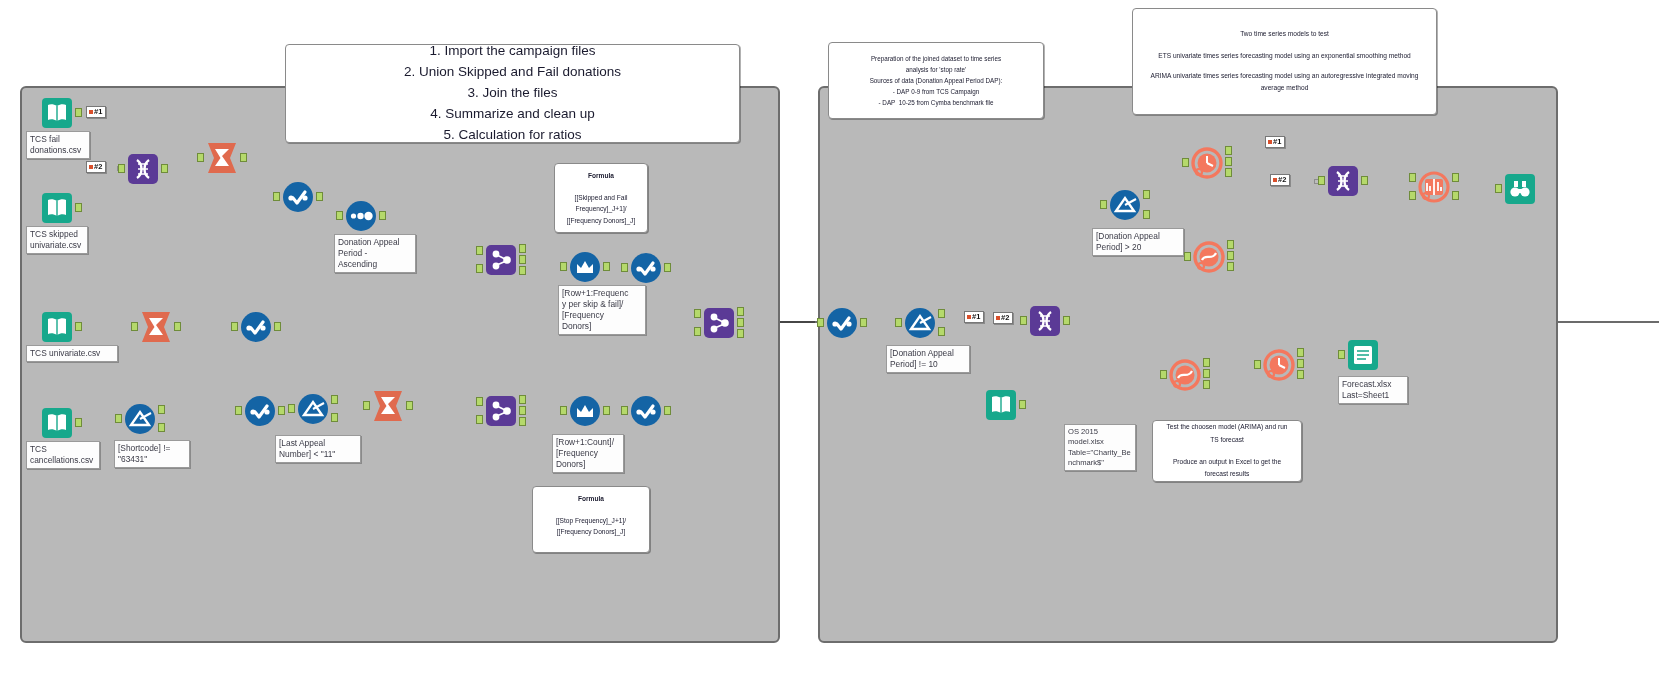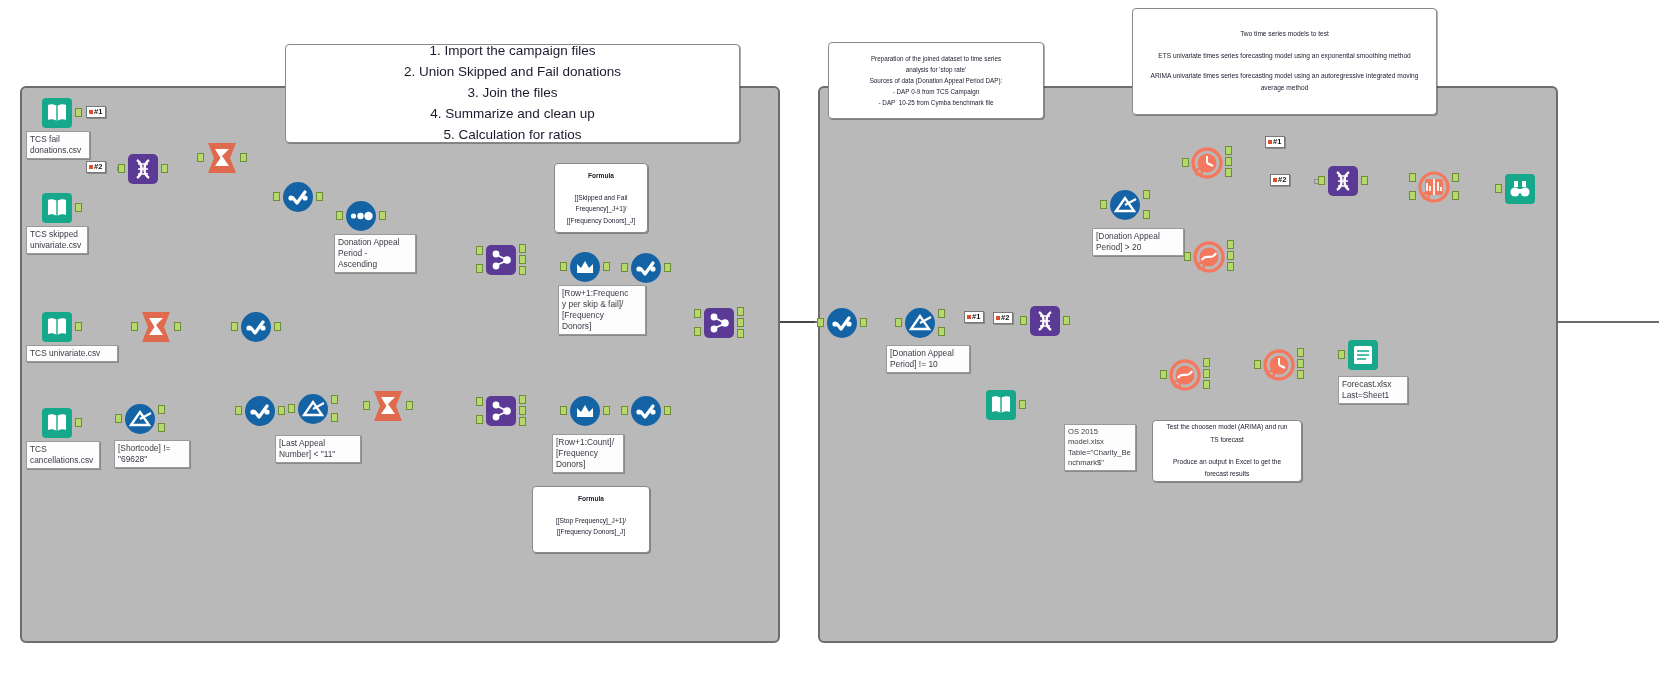--- a/index.html
+++ b/index.html
@@ -387,21 +387,21 @@
           <circle cx="16" cy="16" r="15" fill="#1464a5"></circle>
           <path d="M7 22 L25 22 L16 9 Z" fill="none" stroke="#fff" stroke-width="2.4"></path>
           <path d="M16 16 L27 10" stroke="#fff" stroke-width="2.2"></path>
         </svg>
     </span>
     <span class="anchor in" style="top:12px;"></span>
     <span class="anchor out" style="top:3px;"></span>
     <span class="anchor out" style="top:21px;"></span>
   </div>
   <div class="anno" style="left:114px; top:440px; width:76px;">[Shortcode] !=
-"69628"</div>
+"63431"</div>
 
   <div class="tool" style="left:243px; top:394px;">
     <span class="glyph">
       <svg width="32" height="32" viewBox="0 0 32 32">
           <circle cx="16" cy="16" r="15" fill="#1464a5"></circle>
           <circle cx="9" cy="17" r="2.6" fill="#fff"></circle>
           <circle cx="23" cy="17" r="2.6" fill="#fff"></circle>
           <path d="M11 17 L15 22 L23 11" stroke="#fff" stroke-width="3.2" fill="none" stroke-linecap="round" stroke-linejoin="round"></path>
         </svg>
     </span>

